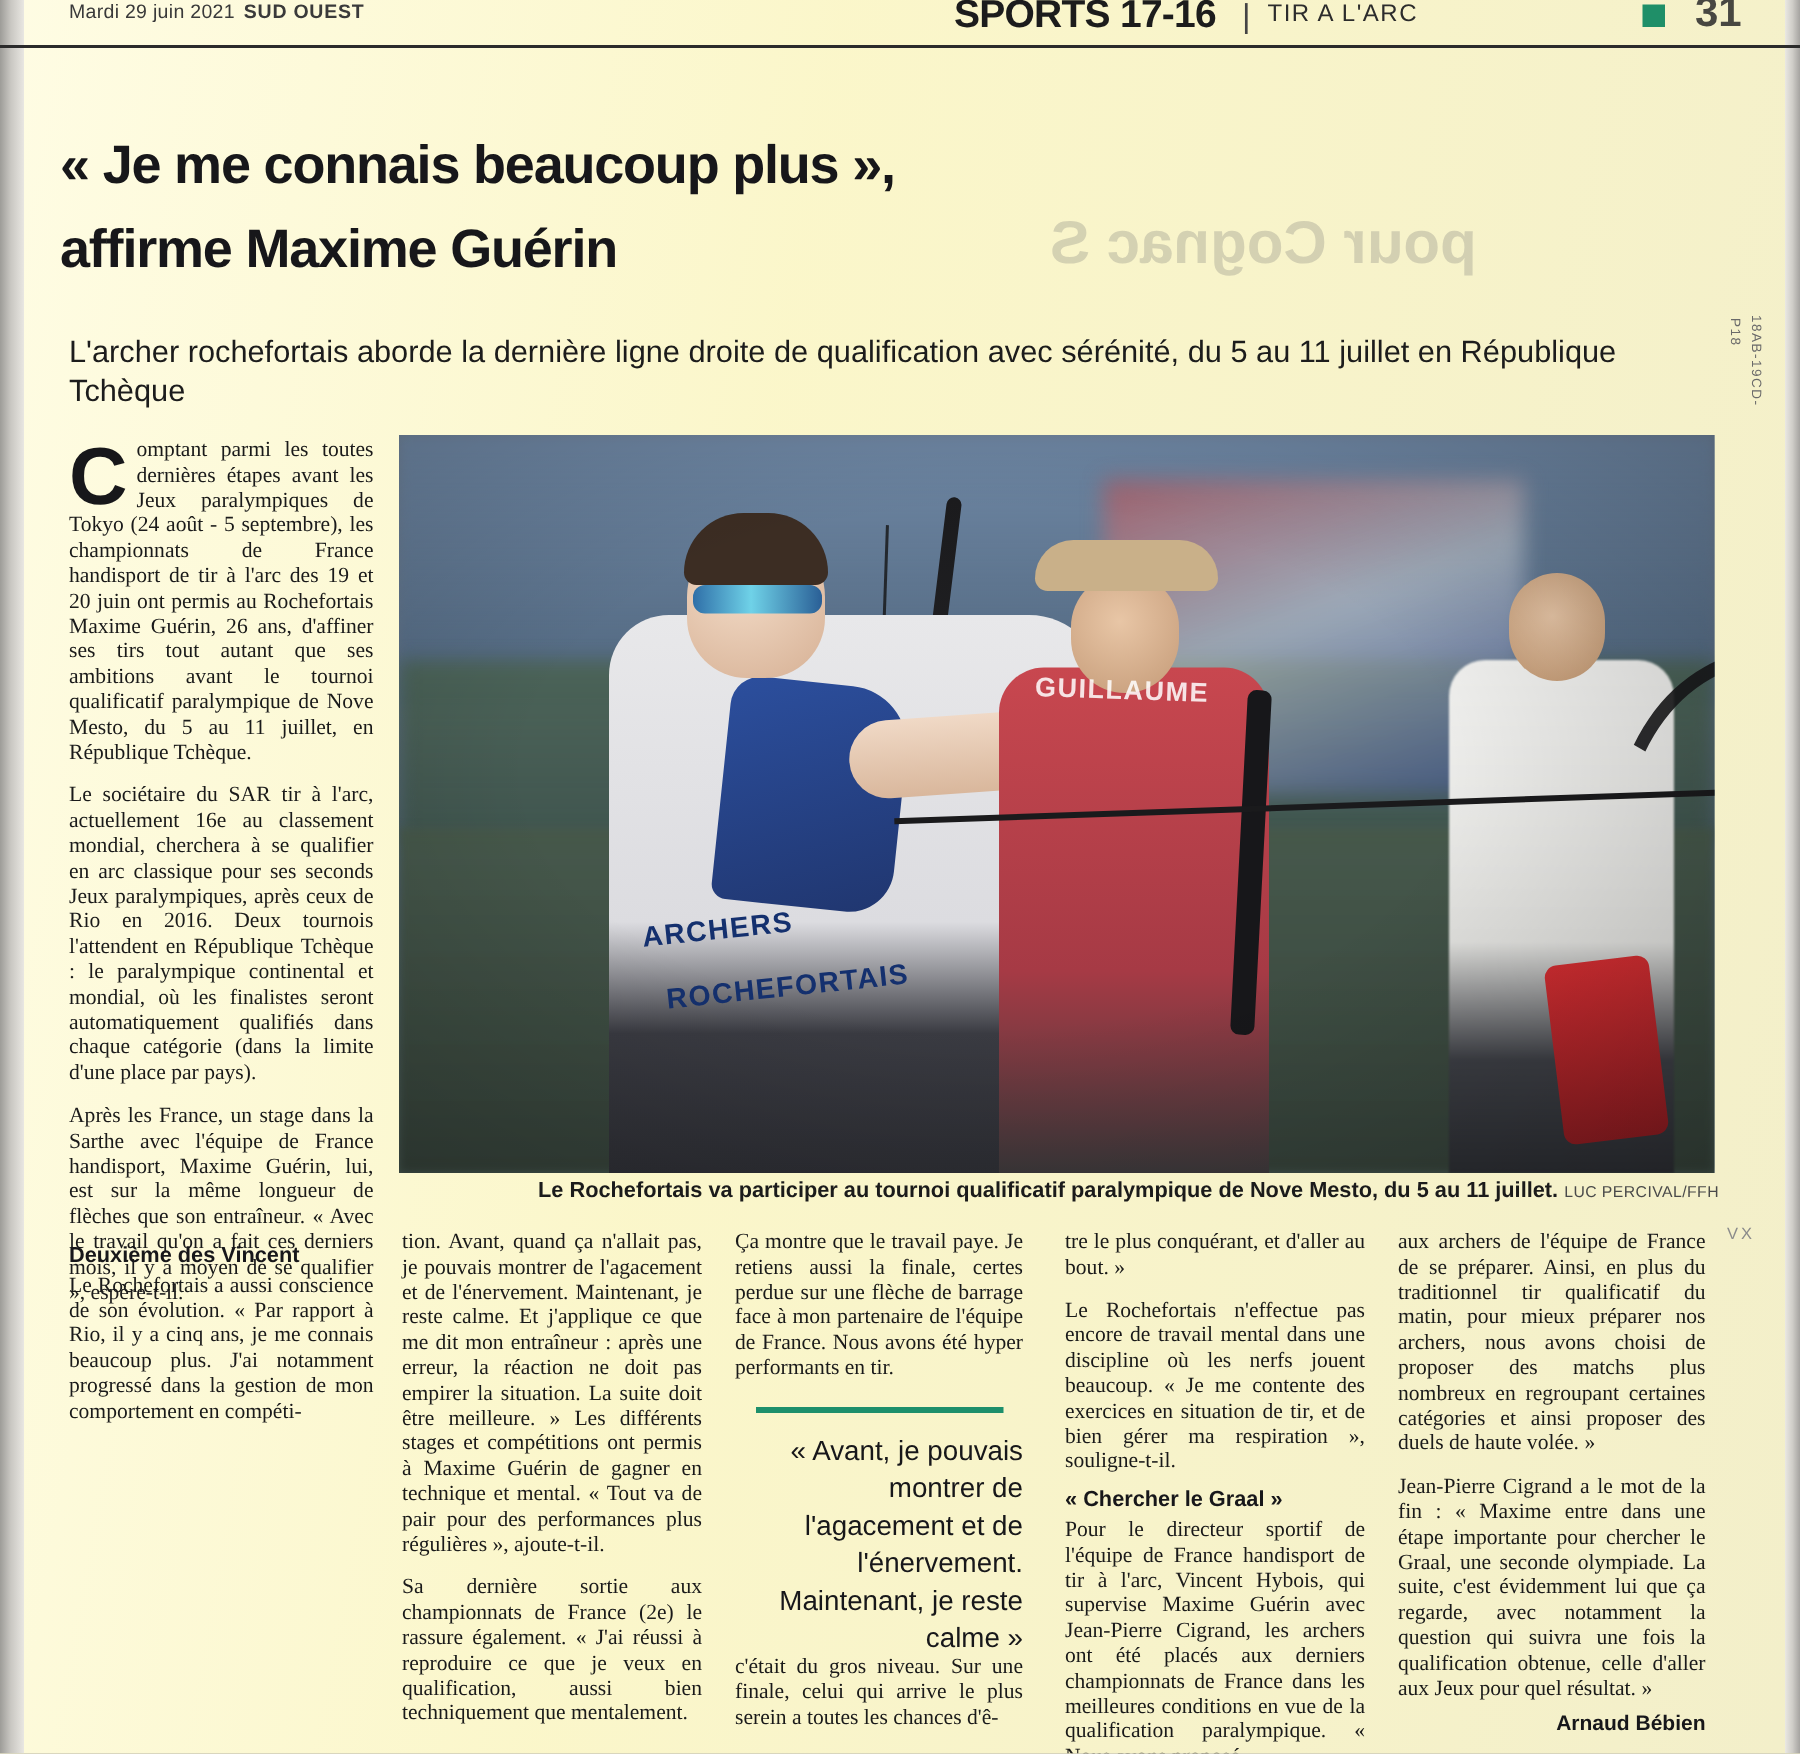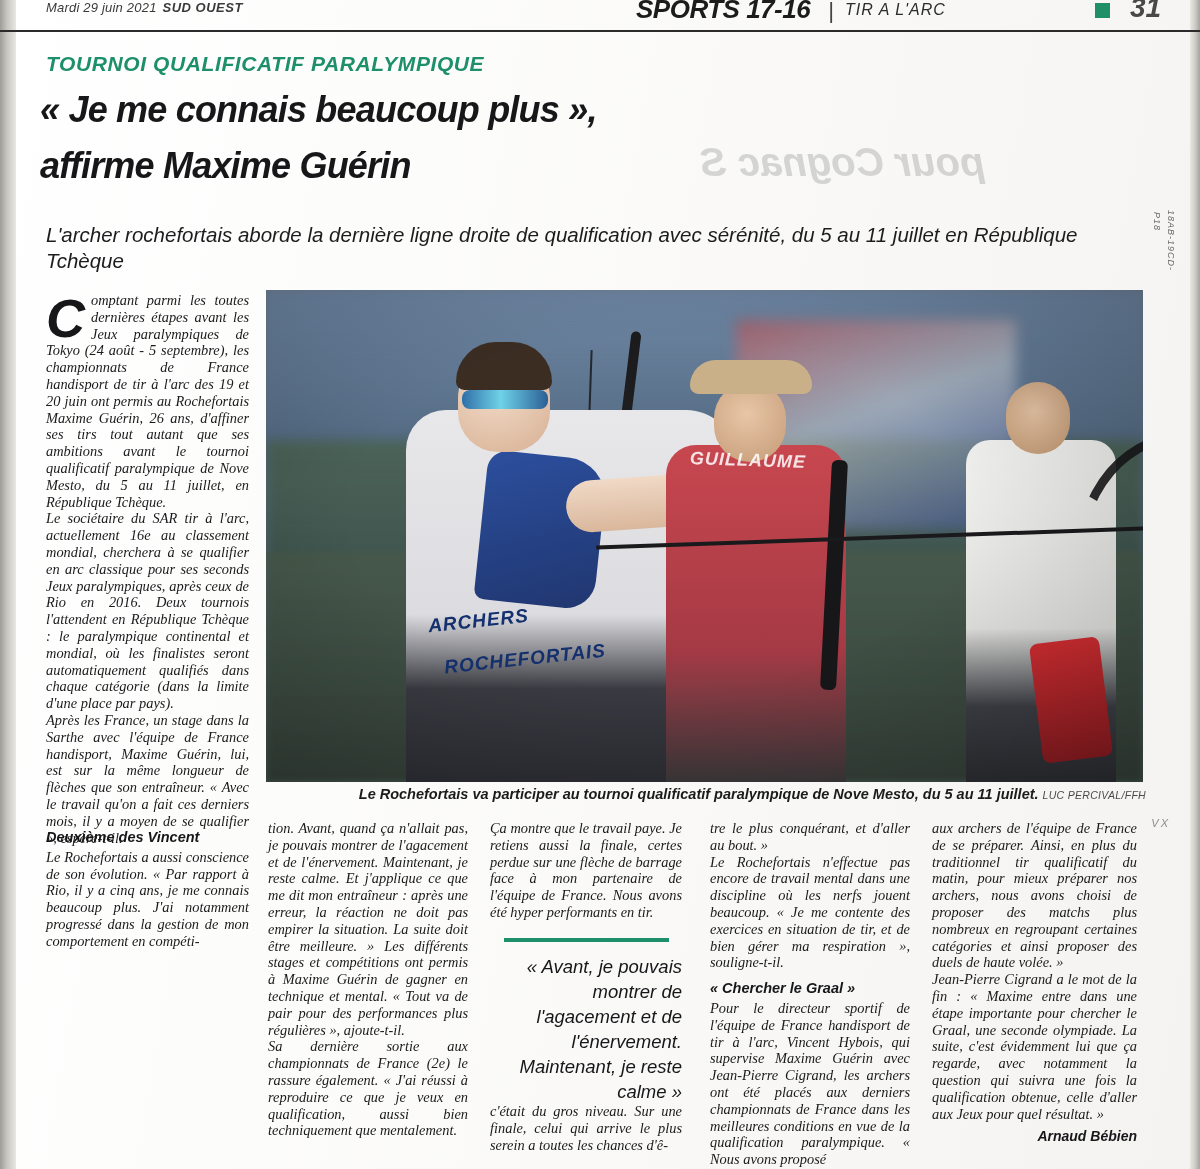--- a/index.html
+++ b/index.html
@@ -7,24 +7,23 @@
     padding: 0;
     background: #b9b9b7;
   }
   body {
     font-family: "Liberation Serif", serif;
   }
   .page {
     position: relative;
     width: 1200px;
     height: 1169px;
-    background: #ffffff;
+    background: #fef9c3;
     overflow: hidden;
     box-sizing: border-box;
-    font-style: italic;
   }
   
   .paper-tint {
     position: absolute;
     inset: 0;
     background:
       linear-gradient(100deg, rgba(255,255,255,0.55) 0%, rgba(238,236,231,0.2) 40%, rgba(222,220,214,0.35) 100%);
     pointer-events: none;
   }
   .page-edge-left {
@@ -359,21 +358,21 @@
   .col {
     position: absolute;
     font-family: "Liberation Serif", serif;
     font-size: 14.4px;
     line-height: 16.8px;
     color: #1a1a1a;
     text-align: justify;
     hyphens: auto;
   }
   .col p { margin: 0 0 0 0; text-indent: 0; }
-  .col p + p { margin-top: 0; }
+  .col p + p { margin-top: 12px; }
 
   .col1 { left: 46px; top: 292px; width: 203px; }
   .col1-b { left: 46px; top: 820px; width: 203px; }
   .col2 { left: 268px; top: 820px; width: 200px; }
   .col3 { left: 490px; top: 820px; width: 192px; }
   .col4 { left: 710px; top: 820px; width: 200px; }
   .col5 { left: 932px; top: 820px; width: 205px; }
 
   .dropcap-wrap::first-letter {
     font-family: "Liberation Sans", sans-serif;
@@ -438,21 +437,20 @@
     <div class="masthead-rubric">TIR A L'ARC</div>
     <div class="masthead-square"></div>
     <div class="masthead-pagenum">31</div>
   </div>
 
   <div class="ghost ghost-1">pour Cognac S</div>
   <div class="side-vert">18AB-19CD-</div>
   <div class="side-vert2">P18</div>
   <div class="corner-mark">VX</div>
 
-  <div class="kicker">TOURNOI QUALIFICATIF PARALYMPIQUE</div>
   <div class="headline">
     <div>« Je me connais beaucoup plus »,</div>
     <div>affirme Maxime Guérin</div>
   </div>
   <div class="standfirst">L'archer rochefortais aborde la dernière ligne droite de qualification avec sérénité, du 5 au 11 juillet en République Tchèque</div>
 
   <div class="photo">
     <div class="sky"></div>
     <div class="blur-band-a"></div>
     <div class="blur-band-b"></div>

